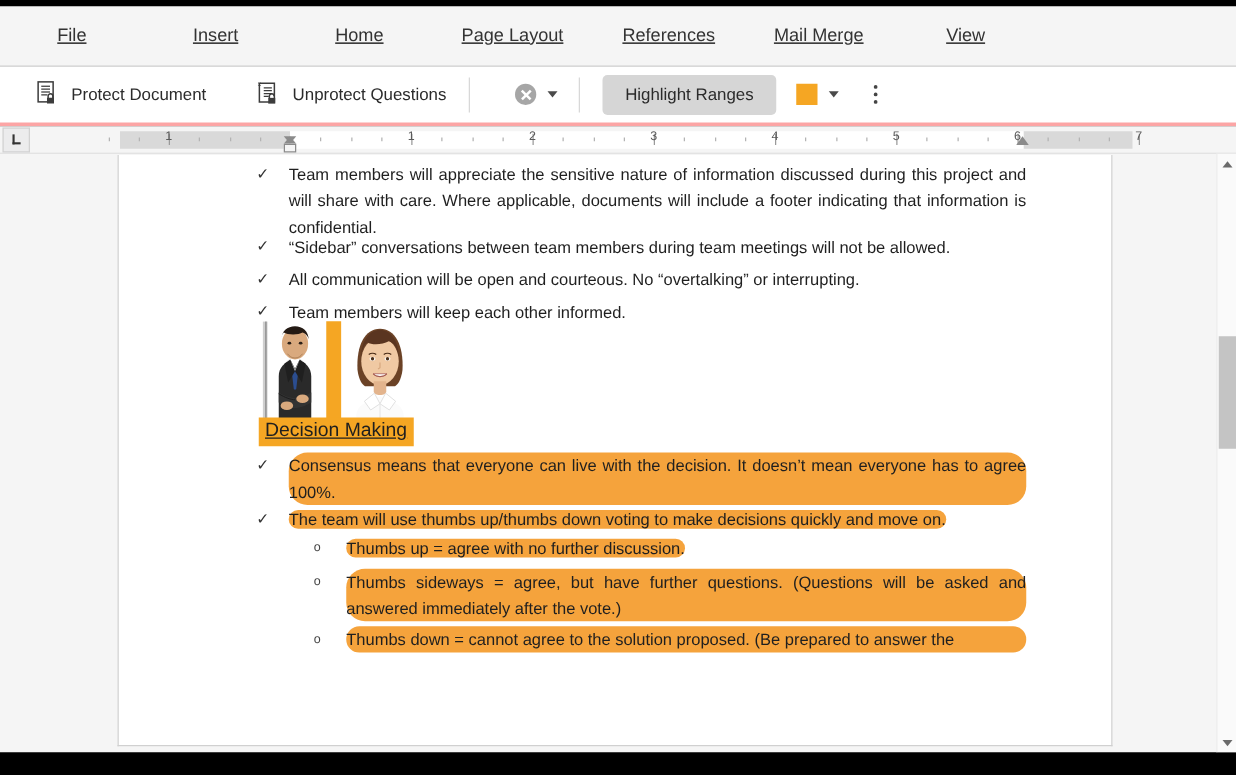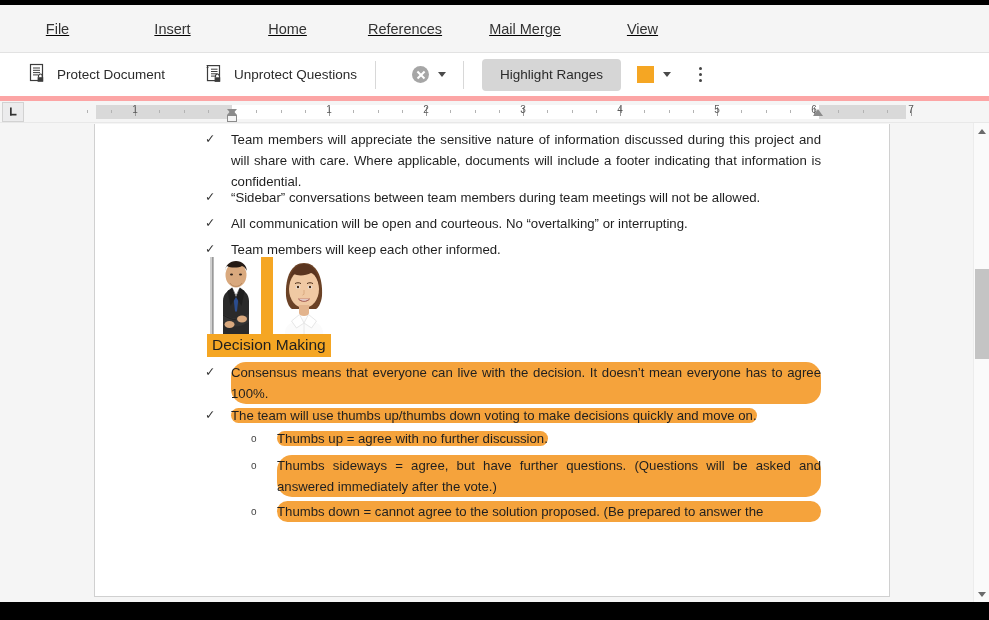--- a/index.html
+++ b/index.html
@@ -46,21 +46,21 @@
   }
   .tab.active {
     background:#ffffff;
     color:#222;
   }
 
   
   .toolbar {
     position:absolute; left:0; top:53px; width:989px; height:48px;
     background:#ffffff;
-    border-bottom:5px solid #fca5a5;
+    border-bottom:3px solid #fca5a5;
     display:flex; align-items:center;
   }
   .tb-item {
     display:flex; align-items:center; gap:9px;
     height:34px; padding:0 10px;
     font-size:13.5px; color:#2b2b2b;
     white-space:nowrap;
   }
   .tb-sep {
     width:1px; height:28px; background:#d8d8d8; margin:0 8px;
@@ -239,20 +239,23 @@
   <div class="tabstrip">
     <div class="tabs" id="tabs-container">
         <div class="tab" style="flex: 0 0 115px;">
           <span>File</span>
         </div>
         <div class="tab" style="flex: 0 0 115px;">
           <span>Insert</span>
         </div>
         <div class="tab" style="flex: 0 0 115px;">
           <span>Home</span>
+        </div>
+        <div class="tab" style="flex: 0 0 130px;">
+          <span>Page Layout</span>
         </div>
         <div class="tab" style="flex: 0 0 120px;">
           <span>References</span>
         </div>
         <div class="tab" style="flex: 0 0 120px;">
           <span>Mail Merge</span>
         </div>
         <div class="tab" style="flex: 0 0 115px;">
           <span>View</span>
         </div>
@@ -469,21 +472,21 @@
             <path d="M26 49h10v8c0 2-2 3-5 3s-5-1-5-3z" fill="#e3b48d"></path>
 
             <path d="M31 61L20 66c-5 2-8 6-8 11v8h38v-8c0-5-3-9-8-11z" fill="#fbfbfb"></path>
 
             <path d="M26.5 58.5L31 67l-7.5 5-5-7z" fill="#ffffff" stroke="#dcdcdc" stroke-width="0.7"></path>
             <path d="M35.5 58.5L31 67l7.5 5 5-7z" fill="#ffffff" stroke="#dcdcdc" stroke-width="0.7"></path>
             <line x1="31" y1="67" x2="31" y2="85" stroke="#e4e4e4" stroke-width="0.8"></line>
           </svg>
         </div>
 
-        <div class="heading-hl" style="left:112px; top:210px;">
+        <div class="heading-hl" style="left:112px; top:210px;text-decoration:underline;">
           <span>Decision Making</span>
         </div>
 
         <div class="li" style="left:110px; top:238px; width:616px;">
           <span class="mark">✓</span>
           <span class="body-text just hl-inline">Consensus means that everyone can live with the decision. It doesn’t mean everyone has to agree 100%.</span>
         </div>
 
         <div class="li" style="left:110px; top:281px; width:616px;">
           <span class="mark">✓</span>

